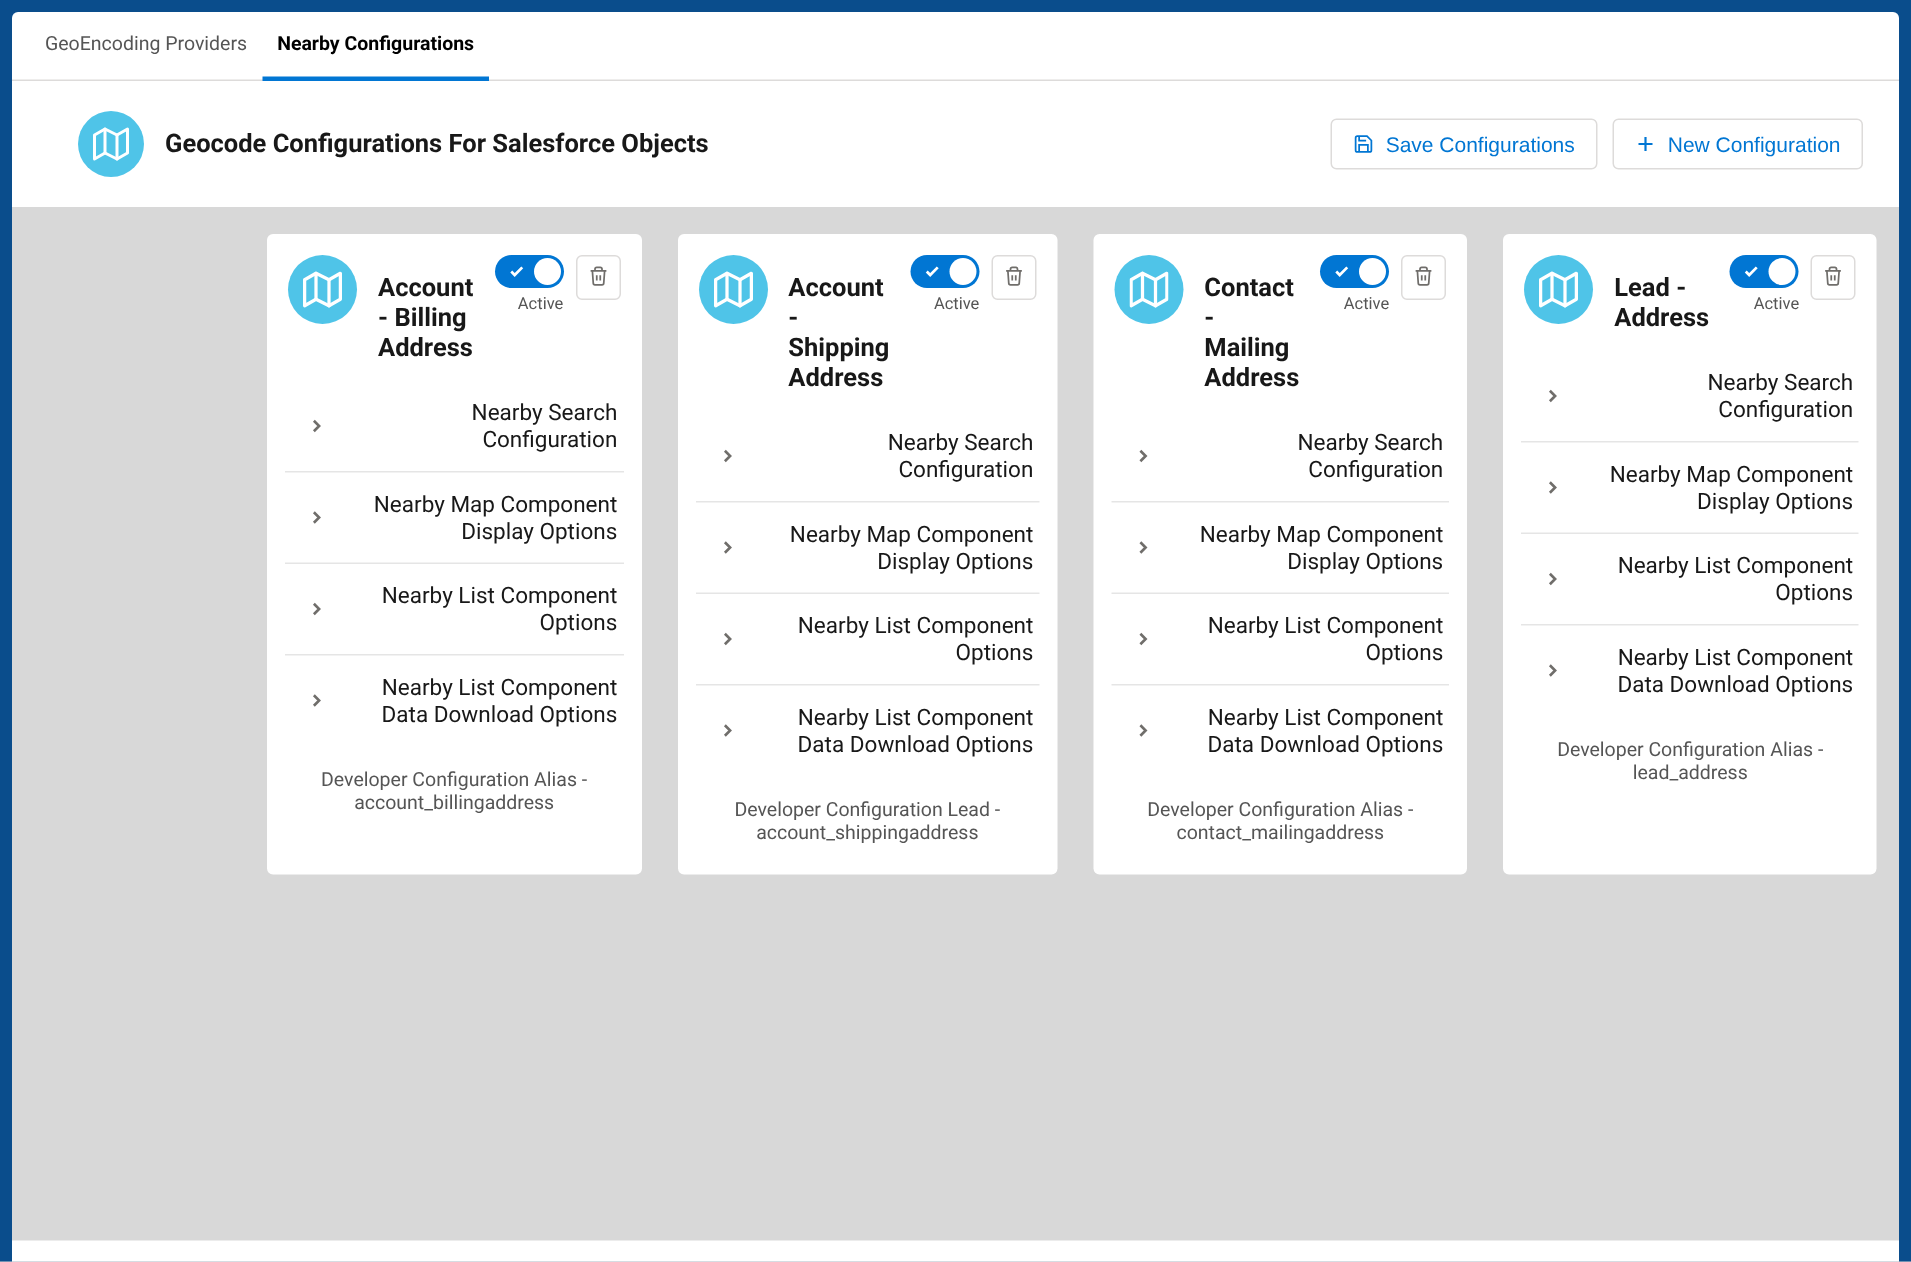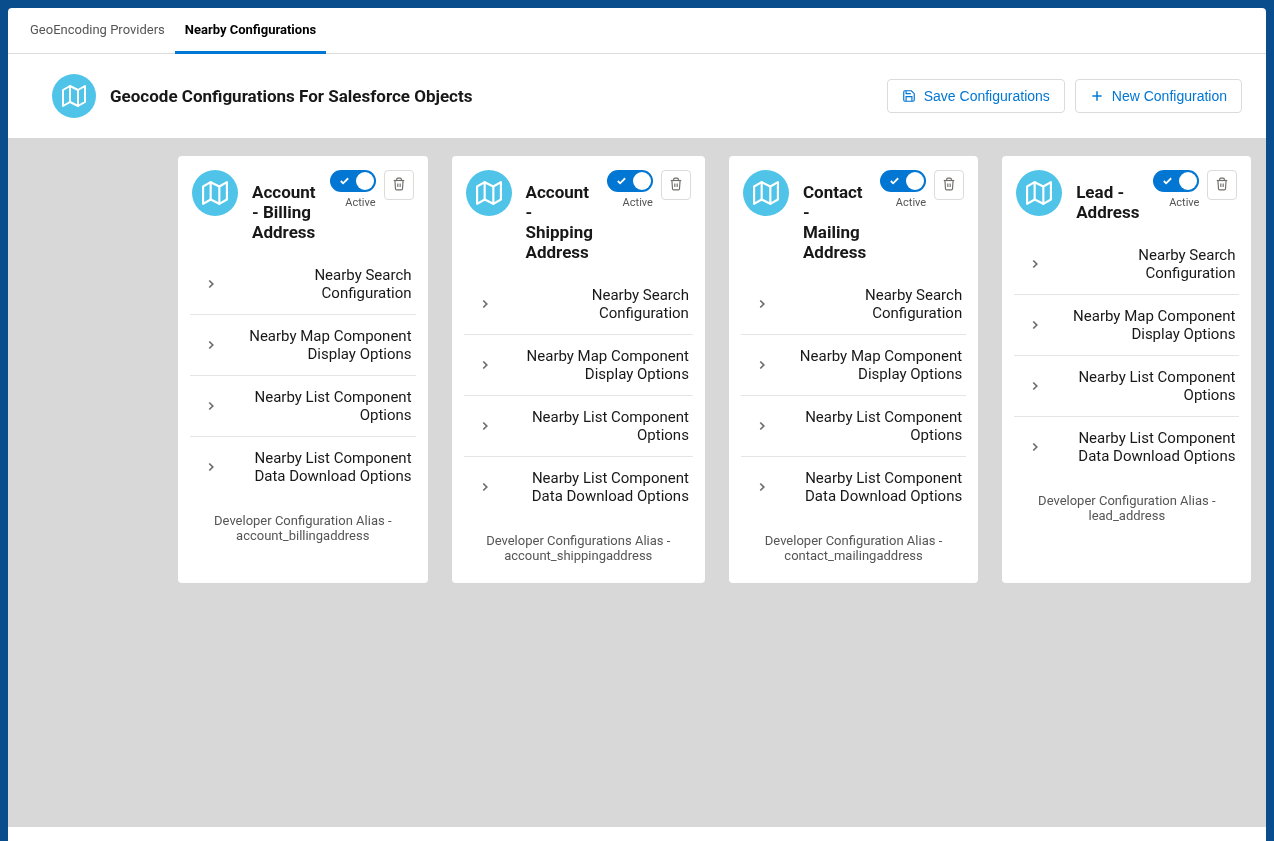--- a/index.html
+++ b/index.html
@@ -349,21 +349,21 @@
               </div>
               <div class="section-row">
                 <span class="chevron">
                   <svg width="14" height="14" viewBox="0 0 24 24" fill="none" stroke="currentColor" stroke-width="3">
                     <polyline points="9 18 15 12 9 6"></polyline>
                   </svg>
                 </span>
                 <span class="section-label">Nearby List Component Data Download Options</span>
               </div>
             </div>
-            <div class="card-footer">Developer Configurations Alias - account_shippingaddress</div>
+            <div class="card-footer">Developer Configuration Lead - account_shippingaddress</div>
           </div>
           <div class="card">
             <div class="card-header">
               <div class="card-icon">
                 <svg width="26" height="26" viewBox="0 0 24 24" fill="none" stroke="currentColor" stroke-width="2" stroke-linecap="round" stroke-linejoin="round">
                   <polygon points="1 6 1 22 8 18 16 22 23 18 23 2 16 6 8 2 1 6"></polygon>
                   <line x1="8" y1="2" x2="8" y2="18"></line>
                   <line x1="16" y1="6" x2="16" y2="22"></line>
                 </svg>
               </div>

